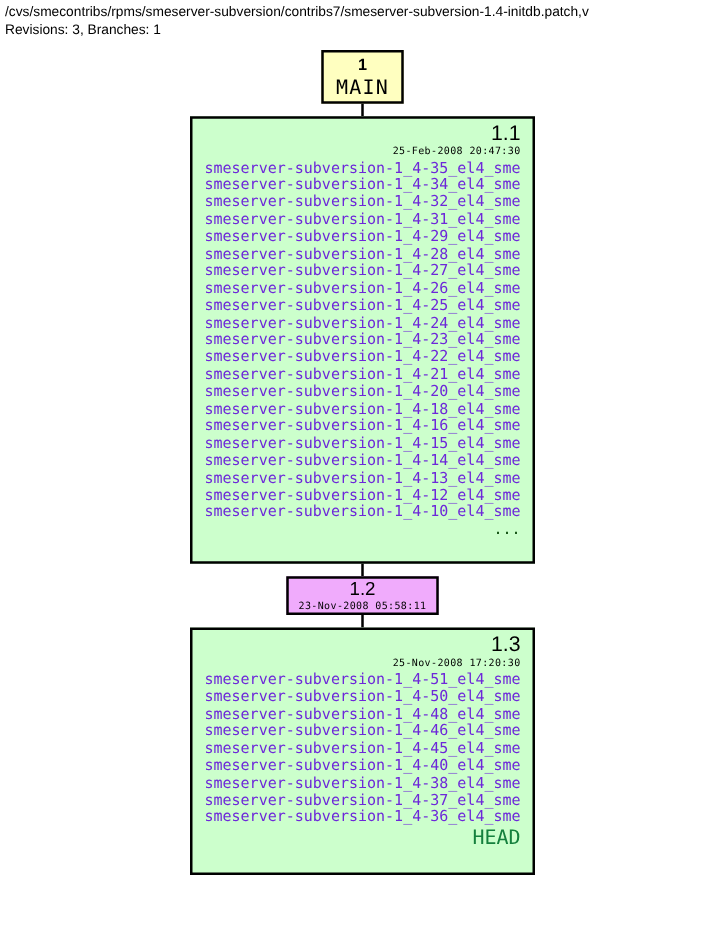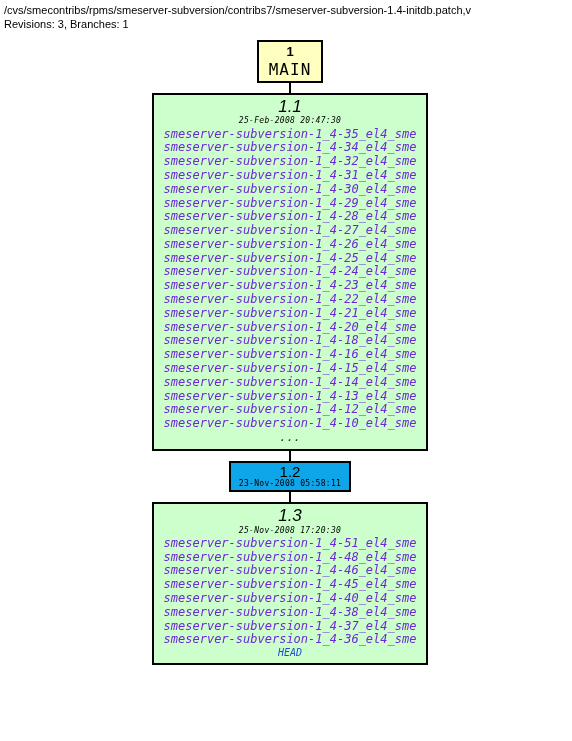--- a/index.html
+++ b/index.html
@@ -46,30 +46,29 @@
       letter-spacing: 1px;
     }
     .connector {
       width: 2px;
       height: 10px;
       background: #000;
     }
     .rev-box {
       background: #ccffcc;
       border: 2px solid #000;
-      padding: 2px 10px 4px 10px;
+      padding: 2px 10px 18px 10px;
       font-family: monospace;
       font-size: 12px;
-      text-align: center;
+      text-align: right;
       line-height: 1.15;
       white-space: nowrap;
-      font-style: italic;
     }
     .rev-box-small {
-      background: #0ea5e9;
+      background: #f0abfc;
       border: 2px solid #000;
       padding: 1px 8px;
       font-family: monospace;
       font-size: 11px;
       text-align: center;
       line-height: 1.1;
     }
     .rev-title {
       font-family: sans-serif;
       font-size: 17px;
@@ -86,23 +85,23 @@
       font-family: monospace;
       font-size: 8px;
       letter-spacing: 0.3px;
     }
     .tag-line {
       color: #6d28d9;
       font-family: monospace;
       font-size: 12px;
     }
     .tag-head {
-      color: #1d4ed8;
+      color: #15803d;
       font-family: monospace;
-      font-size: 10px;
+      font-size: 16px;
       font-weight: normal;
     }
     .dots {
       color: #0b4b0b;
       font-family: monospace;
       font-size: 12px;
     }
   </style>
 </head>
 <body>
@@ -120,21 +119,20 @@
   <div class="connector"></div>
 
   <div class="rev-box">
     <div class="rev-title">1.1</div>
     <div class="rev-date">25-Feb-2008 20:47:30</div>
     <div id="rev11-tags">
         <div class="tag-line">smeserver-subversion-1_4-35_el4_sme</div>
         <div class="tag-line">smeserver-subversion-1_4-34_el4_sme</div>
         <div class="tag-line">smeserver-subversion-1_4-32_el4_sme</div>
         <div class="tag-line">smeserver-subversion-1_4-31_el4_sme</div>
-        <div class="tag-line">smeserver-subversion-1_4-30_el4_sme</div>
         <div class="tag-line">smeserver-subversion-1_4-29_el4_sme</div>
         <div class="tag-line">smeserver-subversion-1_4-28_el4_sme</div>
         <div class="tag-line">smeserver-subversion-1_4-27_el4_sme</div>
         <div class="tag-line">smeserver-subversion-1_4-26_el4_sme</div>
         <div class="tag-line">smeserver-subversion-1_4-25_el4_sme</div>
         <div class="tag-line">smeserver-subversion-1_4-24_el4_sme</div>
         <div class="tag-line">smeserver-subversion-1_4-23_el4_sme</div>
         <div class="tag-line">smeserver-subversion-1_4-22_el4_sme</div>
         <div class="tag-line">smeserver-subversion-1_4-21_el4_sme</div>
         <div class="tag-line">smeserver-subversion-1_4-20_el4_sme</div>
@@ -156,20 +154,21 @@
     <div class="rev-date-small">23-Nov-2008 05:58:11</div>
   </div>
 
   <div class="connector"></div>
 
   <div class="rev-box">
     <div class="rev-title">1.3</div>
     <div class="rev-date">25-Nov-2008 17:20:30</div>
     <div id="rev13-tags">
         <div class="tag-line">smeserver-subversion-1_4-51_el4_sme</div>
+        <div class="tag-line">smeserver-subversion-1_4-50_el4_sme</div>
         <div class="tag-line">smeserver-subversion-1_4-48_el4_sme</div>
         <div class="tag-line">smeserver-subversion-1_4-46_el4_sme</div>
         <div class="tag-line">smeserver-subversion-1_4-45_el4_sme</div>
         <div class="tag-line">smeserver-subversion-1_4-40_el4_sme</div>
         <div class="tag-line">smeserver-subversion-1_4-38_el4_sme</div>
         <div class="tag-line">smeserver-subversion-1_4-37_el4_sme</div>
         <div class="tag-line">smeserver-subversion-1_4-36_el4_sme</div>
       </div>
     <div class="tag-head">HEAD</div>
   </div>

